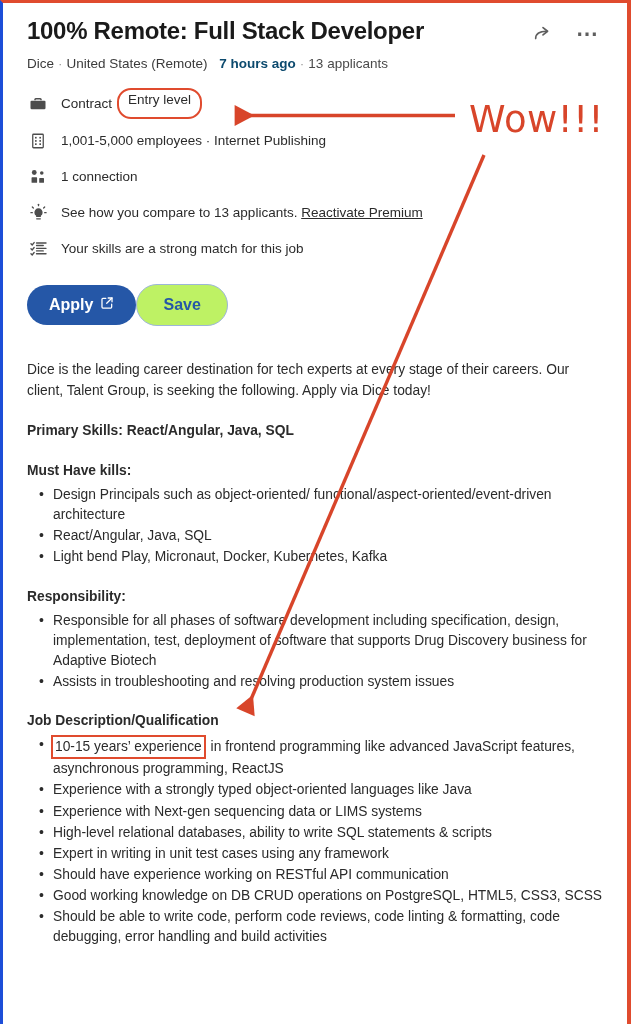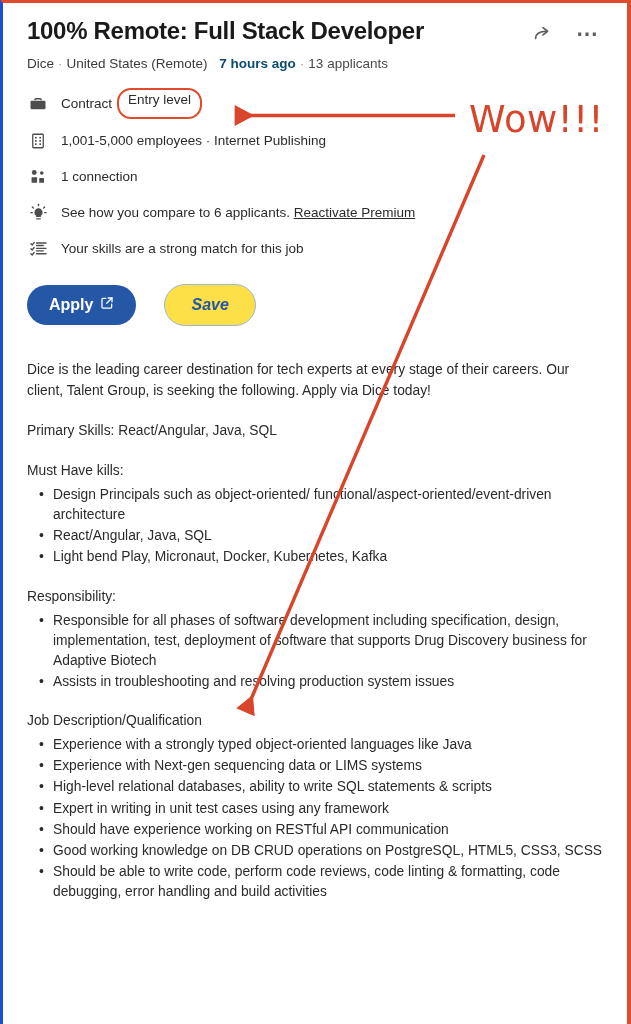--- a/index.html
+++ b/index.html
@@ -120,64 +120,63 @@
   .premium-link {
     color: #2b2b2b;
     text-decoration: underline;
     cursor: pointer;
   }
 
   
   .btn-row {
     display: flex;
     align-items: center;
-    gap: 28px;
+    gap: 0;
     margin-top: 21px;
   }
 
   .btn-apply {
     background: #2557a7;
     color: #ffffff;
     border: none;
     border-radius: 22px;
     padding: 11px 22px;
     font-size: 16px;
     font-weight: bold;
     font-family: "Liberation Sans", sans-serif;
     display: flex;
     align-items: center;
     gap: 7px;
     cursor: pointer;
   }
 
   .btn-save {
-    background: #fde047;
+    background: #bef264;
     color: #2557a7;
     border: 1.6px solid #9db6d8;
     border-radius: 22px;
     padding: 11px 26px;
     font-size: 16px;
     font-weight: bold;
     font-family: "Liberation Sans", sans-serif;
     cursor: pointer;
-    font-style: italic;
   }
 
   
   .description {
     margin-top: 34px;
     font-size: 13.8px;
     color: #2b2b2b;
     line-height: 1.52;
   }
 
   .para { margin-bottom: 19px; }
 
   .bold-head {
-    font-weight: normal;
+    font-weight: bold;
     margin-bottom: 3px;
     margin-top: 2px;
   }
 
   .spaced-head { margin-top: 19px; }
 
   ul.bullets {
     list-style: none;
     margin: 0 0 0 0;
     padding: 0;
@@ -304,21 +303,21 @@
             <path d="M9 16.2a5.2 5.2 0 1 1 6 0v1.6H9z" fill="#4d4d4d" stroke="none"></path>
             <line x1="9.7" y1="20" x2="14.3" y2="20"></line>
             <line x1="12" y1="1.6" x2="12" y2="3.4"></line>
             <line x1="4.2" y1="5" x2="5.5" y2="6.3"></line>
             <line x1="19.8" y1="5" x2="18.5" y2="6.3"></line>
             <line x1="2.4" y1="12.2" x2="4.2" y2="12.2"></line>
             <line x1="19.8" y1="12.2" x2="21.6" y2="12.2"></line>
           </svg>
         </span>
         <span class="detail-text">
-          <span>See how you compare to 6 applicants.</span>
+          <span>See how you compare to 13 applicants.</span>
           <span class="premium-link">Reactivate Premium</span>
         </span>
       </div>
 
       <div class="detail-row">
         <span class="detail-icon">
           <svg width="19" height="19" viewBox="0 0 24 24" fill="none" stroke="#4d4d4d" stroke-width="1.7" stroke-linecap="round">
             <polyline points="2.5,6 4,7.5 6.5,4.5"></polyline>
             <polyline points="2.5,12.3 4,13.8 6.5,10.8"></polyline>
             <polyline points="2.5,18.6 4,20.1 6.5,17.1"></polyline>
@@ -362,20 +361,21 @@
       </ul>
 
       <div class="bold-head spaced-head">Responsibility:</div>
       <ul class="bullets">
         <li>Responsible for all phases of software development including specification, design, implementation, test, deployment of software that supports Drug Discovery business for Adaptive Biotech</li>
         <li>Assists in troubleshooting and resolving production system issues</li>
       </ul>
 
       <div class="bold-head spaced-head">Job Description/Qualification</div>
       <ul class="bullets">
+        <li><span class="hl-box">10-15 years’ experience</span><span> in frontend programming like advanced JavaScript features, asynchronous programming, ReactJS</span></li>
         <li>Experience with a strongly typed object-oriented languages like Java</li>
         <li>Experience with Next-gen sequencing data or LIMS systems</li>
         <li>High-level relational databases, ability to write SQL statements &amp; scripts</li>
         <li>Expert in writing in unit test cases using any framework</li>
         <li>Should have experience working on RESTful API communication</li>
         <li>Good working knowledge on DB CRUD operations on PostgreSQL, HTML5, CSS3, SCSS</li>
         <li>Should be able to write code, perform code reviews, code linting &amp; formatting, code debugging, error handling and build activities</li>
 
       </ul>
 

